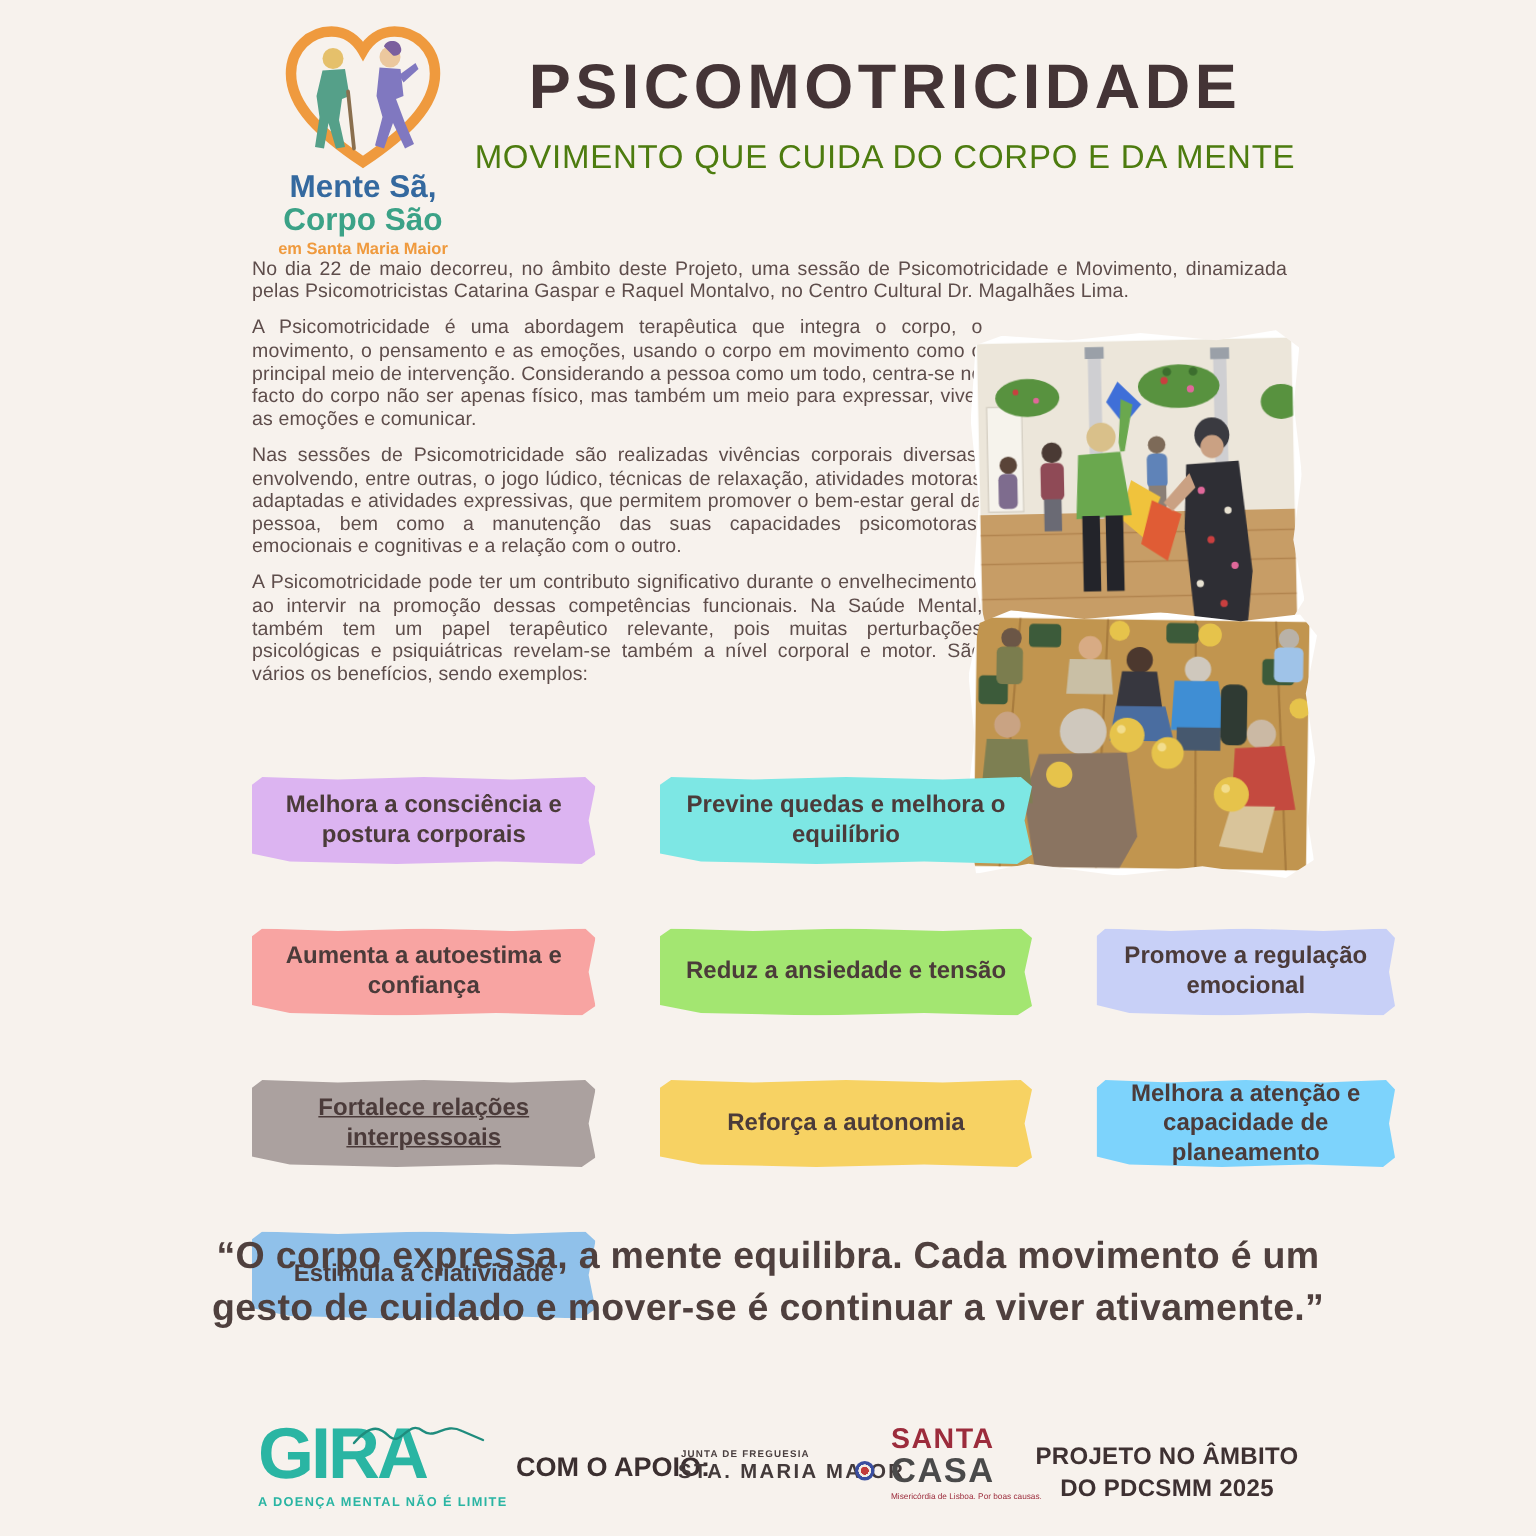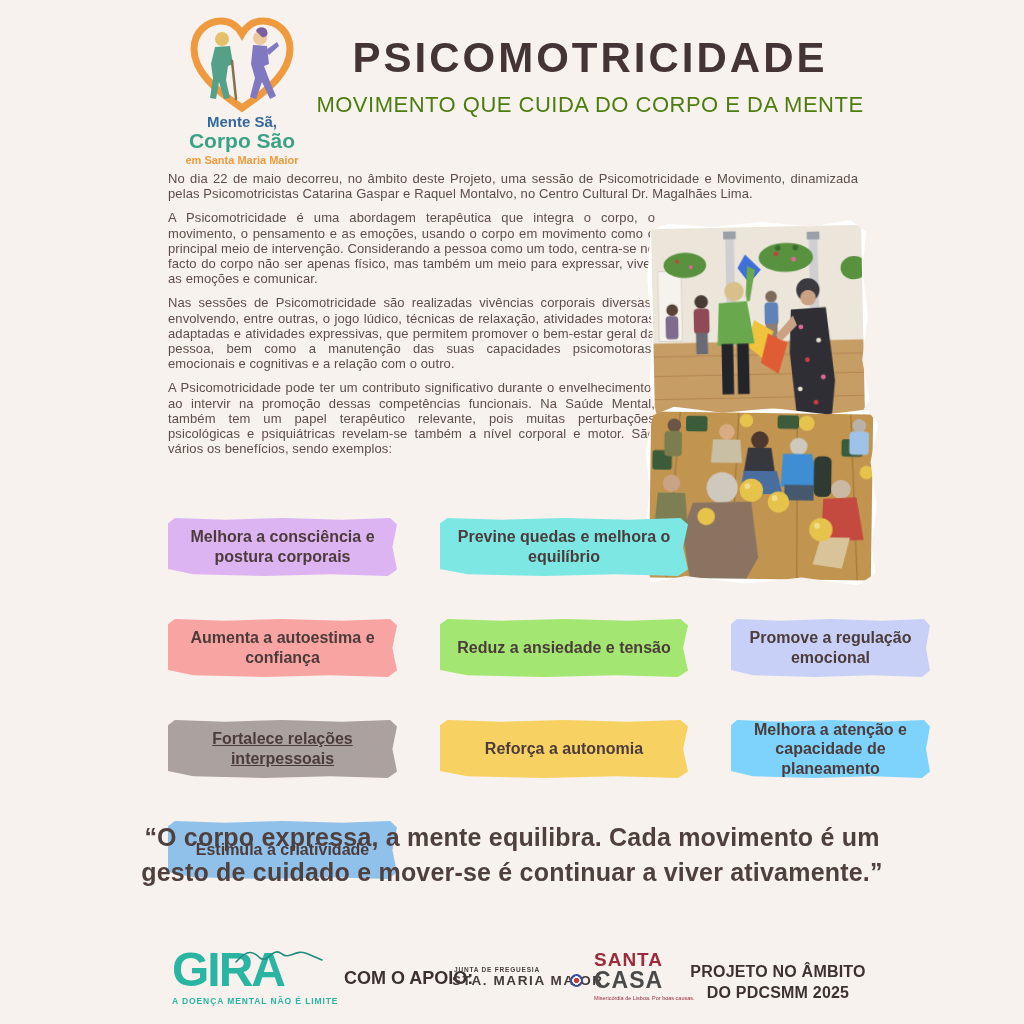--- a/index.html
+++ b/index.html
@@ -8,21 +8,21 @@
     font-family:"Liberation Sans", sans-serif;
     background:#f7f2ed;
     color:#5e4d4b;
     overflow:hidden;
   }
   .page { position:relative; width:1024px; height:1024px; background:#f7f2ed; }
 
   
   .logo { position:absolute; left:163px; top:12px; width:158px; text-align:center; }
   .logo svg { display:block; margin:0 auto; }
-  .logo-line1 { font-size:15px; font-weight:800; color:#34699f; line-height:1.05; }
+  .logo-line1 { font-size:21px; font-weight:800; color:#34699f; line-height:1.05; }
   .logo-line2 { font-size:21px; font-weight:800; color:#3ba287; line-height:1.05; }
   .logo-line3 { font-size:11px; font-weight:700; color:#ef9a3e; margin-top:2px; }
 
   .title-block { position:absolute; left:310px; top:36px; width:560px; text-align:center; }
   .main-title {
     font-size:42px; font-weight:900; letter-spacing:3px;
     color:#443436; line-height:1.05;
   }
   .sub-title {
     margin-top:11px;

